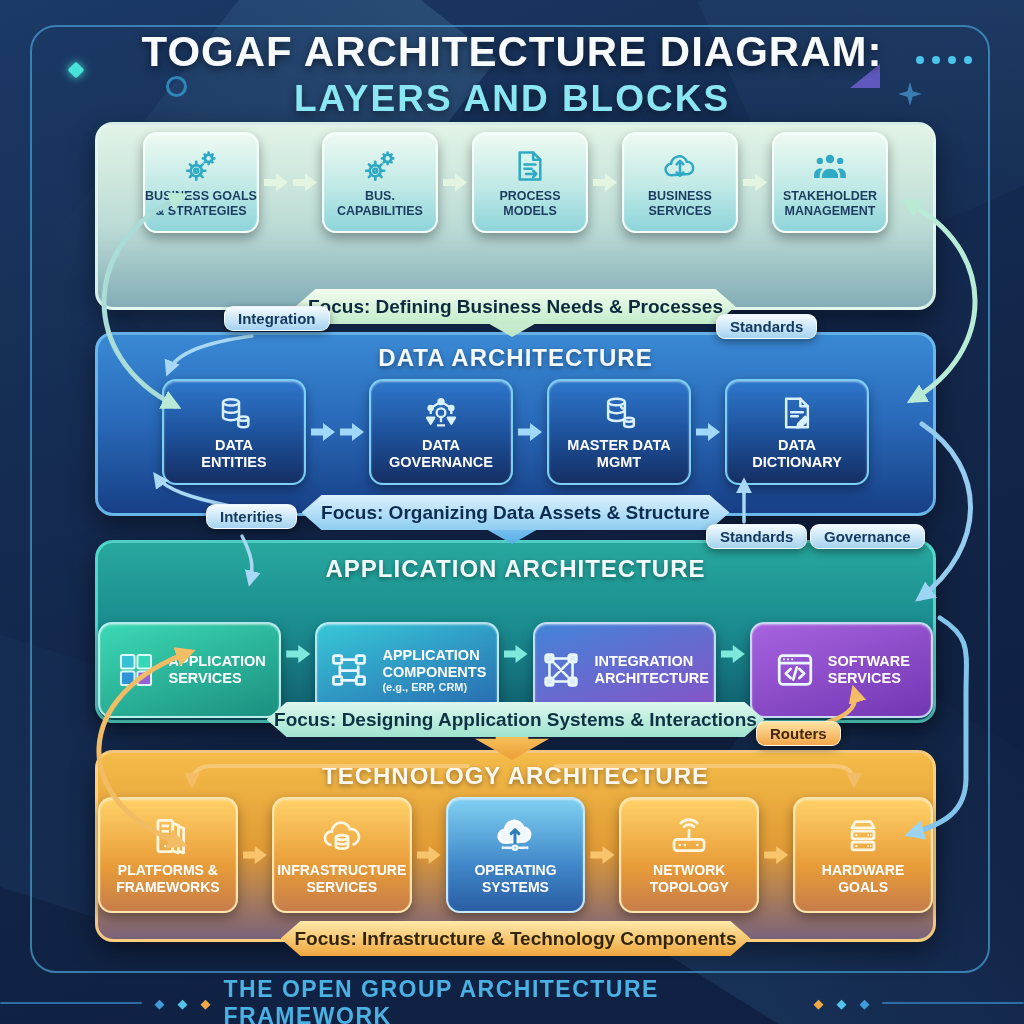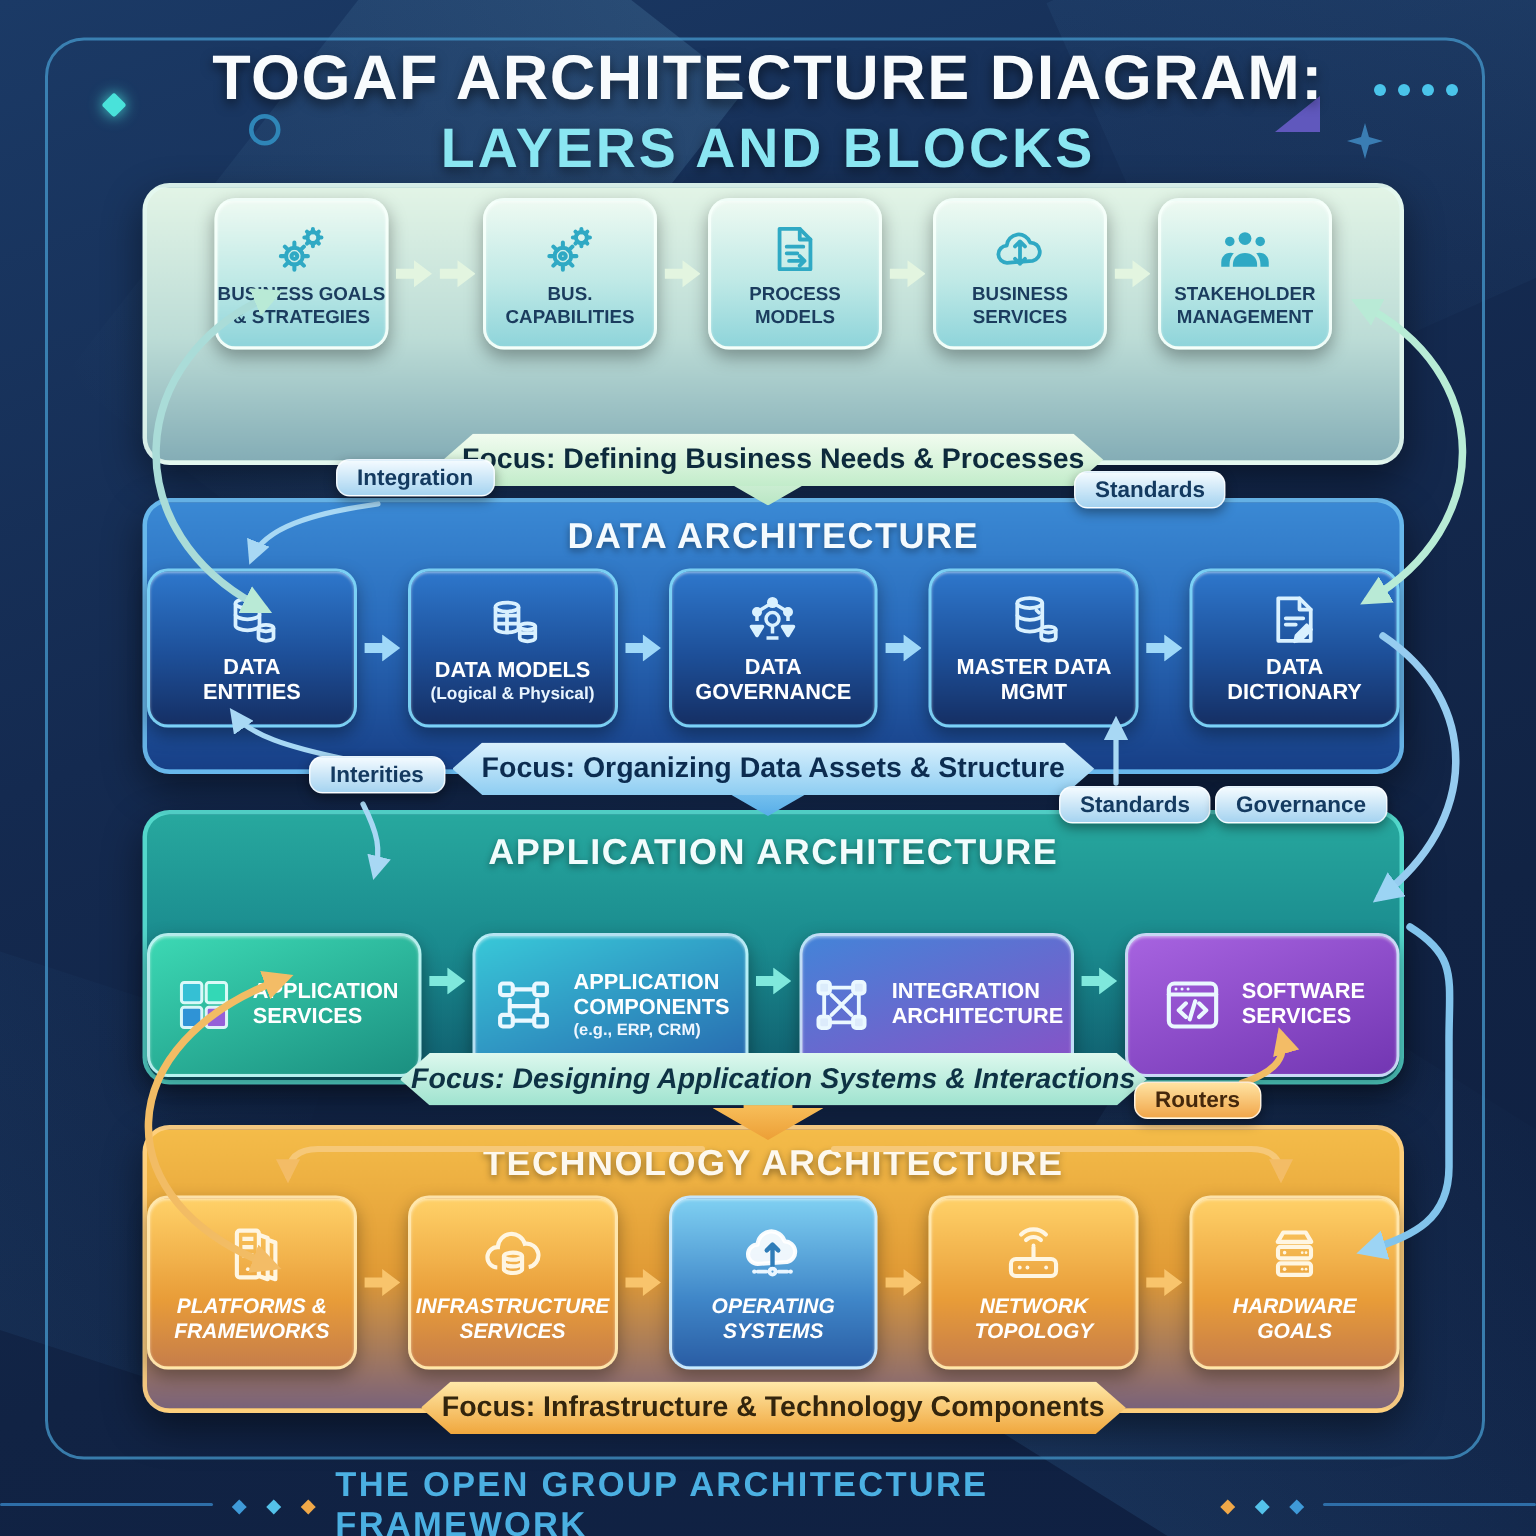--- a/index.html
+++ b/index.html
@@ -85,32 +85,32 @@
   .l2 .barrow{background:#7fe8dc;}
 
   
   #layer-tech{top:750px;height:186px;border:3px solid rgba(255,210,130,.9);
     background:linear-gradient(180deg,#f4bc49 0%,#e09a35 52%,#79627a 100%);}
   #layer-tech .panel-title{color:#fdf8ee;text-shadow:0 2px 5px rgba(0,0,0,.4);}
   .l3 .blk{width:140px;height:112px;border-color:rgba(255,232,176,.95);
     background:linear-gradient(180deg,#ffd168 0%,#e89c38 60%,#c67d4a 100%);color:#fff6e2;}
   .l3 .b2{background:linear-gradient(180deg,#7fd0f2 0%,#3f86c8 60%,#2a5da4 100%);
     border-color:rgba(205,236,255,.95);color:#ffffff;}
-  .l3 .lbl{font-size:14px;color:#ffffff;font-style:italic;}
+  .l3 .lbl{font-size:14px;color:#ffffff;}
   .l3 .ic svg{width:44px;height:44px;}
   .l3 .barrow{background:#f8c46c;}
 
   
   .focus{position:absolute;left:50%;transform:translateX(-50%);bottom:-17px;height:35px;z-index:6;
     display:flex;align-items:center;justify-content:center;font-size:19px;font-weight:800;
     clip-path:polygon(20px 0,calc(100% - 20px) 0,100% 50%,calc(100% - 20px) 100%,20px 100%,0 50%);
     filter:drop-shadow(0 3px 4px rgba(0,0,0,.4));}
   #layer-business .focus{width:440px;background:linear-gradient(180deg,#f2fcf0,#c2ecca);color:#0d2a3c;}
   #layer-data .focus{width:428px;background:linear-gradient(180deg,#daf1fd,#8ecdf2);color:#0c2c50;margin-top:36px;}
-  #layer-app .focus{width:498px;background:linear-gradient(180deg,#ddf8ee,#9fe3cf);color:#0e3244;font-style:italic;}
+  #layer-app .focus{width:498px;background:linear-gradient(180deg,#ddf8ee,#9fe3cf);color:#0e3244;}
   #layer-tech .focus{width:470px;background:linear-gradient(180deg,#ffe9aa,#f0a73d);color:#33250d;}
 
   
   .fat-arrow{position:absolute;left:50%;transform:translateX(-50%);width:74px;height:38px;z-index:4;
     clip-path:polygon(28% 0,72% 0,72% 44%,100% 44%,50% 100%,0 44%,28% 44%);}
   #arrow-bd{top:299px;background:linear-gradient(#eafaea,#b9e6c4);}
   #arrow-da{top:506px;background:linear-gradient(#a6dcf8,#57aee8);}
   #arrow-at{top:722px;background:linear-gradient(#ffd271,#ec9f36);}
 
   
@@ -298,38 +298,20 @@
                 <path d="M14.6 15.4v3.8c0 .7 1.3 1.3 3 1.3s3-.6 3-1.3v-3.8"></path>
               </g>
             </svg>
           </span>
           <span class="txt">
             <span class="lbl">DATA
 ENTITIES</span>
           </span>
         </div>
         <span class="barrow"></span>
-        <div class="blk b1">
-          <span class="ic">
-            <svg viewBox="0 0 24 24">
-              <g fill="none" stroke="currentColor" stroke-width="1.5">
-                <ellipse cx="9.6" cy="5.8" rx="4.6" ry="1.8"></ellipse>
-                <path d="M5 5.8v8.4c0 1 2 1.8 4.6 1.8s4.6-.8 4.6-1.8V5.8"></path>
-                <path d="M5 9.2h9.2M5 12.4h9.2M9.6 7.6v8.2"></path>
-                <ellipse cx="17.8" cy="13.6" rx="3.1" ry="1.3"></ellipse>
-                <path d="M14.7 13.6v4.6c0 .7 1.4 1.3 3.1 1.3s3.1-.6 3.1-1.3v-4.6"></path>
-                <path d="M14.7 16.2h6.2"></path>
-              </g>
-            </svg>
-          </span>
-          <span class="txt">
-            <span class="lbl">DATA MODELS</span>
-            <span class="sub">(Logical &amp; Physical)</span>
-          </span>
-        </div>
         <span class="barrow"></span>
         <div class="blk b2">
           <span class="ic">
             <svg viewBox="0 0 24 24">
               <g fill="none" stroke="currentColor" stroke-width="1.4" stroke-linejoin="round">
                 <circle cx="12" cy="5.2" r="1.5" fill="currentColor"></circle>
                 <circle cx="5.8" cy="9" r="1.3" fill="currentColor"></circle>
                 <circle cx="18.2" cy="9" r="1.3" fill="currentColor"></circle>
                 <path d="M10.7 6l-3.6 2.2M13.3 6l3.6 2.2M5.8 10.4v2.2M18.2 10.4v2.2"></path>
                 <path d="M3.6 14.8h4.4l-2.2 3.6z" fill="currentColor"></path>

